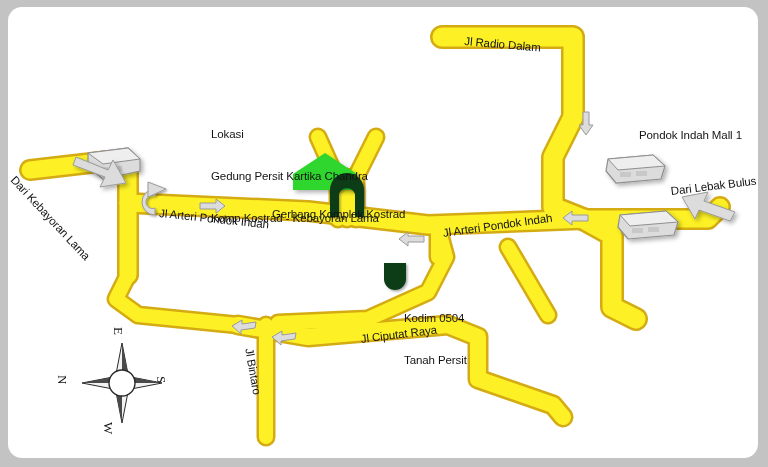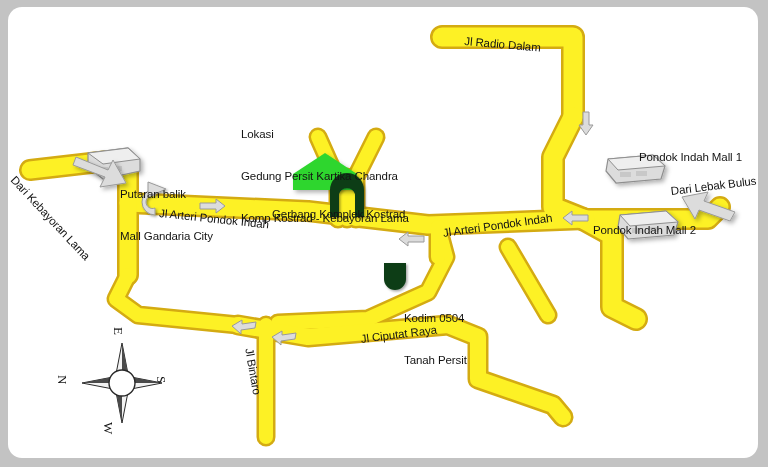--- a/index.html
+++ b/index.html
@@ -178,48 +178,43 @@
           <path d="M 40 0 L 9 6 L 0 0 L 9 -6 Z" fill="#f2f2f2" stroke="#2a2a2a" stroke-width="1"></path>
           <path d="M 0 -40 L 6 -9 L 0 0 Z" fill="#4a4a4a"></path>
           <path d="M 0 40 L -6 9 L 0 0 Z" fill="#4a4a4a"></path>
           <path d="M -40 0 L -9 -6 L 0 0 Z" fill="#4a4a4a"></path>
           <path d="M 40 0 L 9 -6 L 0 0 Z" fill="#4a4a4a"></path>
           <circle cx="0" cy="0" r="13" fill="#ffffff" stroke="#2a2a2a" stroke-width="1.4"></circle>
         </g>
       </g>
     </svg>
 
-    <div class="lbl lbl-info" style="left:203px; top:92px;margin-left:30px;">
+    <div class="lbl lbl-info" style="left:203px; top:92px;">
       <div>Lokasi</div>
       <div>Gedung Persit Kartika Chandra</div>
       <div>Komp Kostrad - Kebayoran Lama</div>
     </div>
 
     <div class="lbl lbl-road rot" style="left:457px; top:27px; transform:rotate(5deg);">Jl Radio Dalam</div>
 
     <div class="lbl lbl-road rot" style="left:152px; top:199px; transform:rotate(6deg);">Jl Arteri Pondok Indah</div>
 
     <div class="lbl lbl-road rot" style="left:434px; top:219px; transform:rotate(-8deg);">Jl Arteri Pondok Indah</div>
 
     <div class="lbl lbl-road rot" style="left:352px; top:325px; transform:rotate(-7deg);">Jl Ciputat Raya</div>
 
     <div class="lbl lbl-road rot" style="left:248px; top:340px; transform:rotate(80deg);">Jl Bintaro</div>
 
     <div class="lbl lbl-road rot" style="left:10px; top:166px; transform:rotate(47deg);">Dari Kebayoran Lama</div>
 
     <div class="lbl lbl-road rot" style="left:662px; top:177px; transform:rotate(-7deg);">Dari Lebak Bulus</div>
 
-    <div class="lbl lbl-poi" style="left:112px; top:152px;">
-      <div>Putaran balik</div>
-      <div>Mall Gandaria City</div>
-    </div>
-
-    <div class="lbl lbl-poi" style="left:583px; top:143px;padding-left:48px;">Pondok Indah Mall 1</div>
-
-    <div class="lbl lbl-poi" style="left:585px; top:216px;">Pondok Indah Mall 2</div>
+
+    <div class="lbl lbl-poi" style="left:583px; top:121px;padding-left:48px;">Pondok Indah Mall 1</div>
+
 
     <div class="lbl lbl-poi" style="left:264px; top:200px;">Gerbang Komplek Kostrad</div>
 
     <div class="lbl lbl-poi" style="left:396px; top:276px;">
       <div>Kodim 0504</div>
       <div>Tanah Persit</div>
     </div>
 
     <div class="lbl lbl-compass rot" style="left:118px; top:320px; transform:rotate(90deg);">E</div>
     <div class="lbl lbl-compass rot" style="left:62px; top:368px; transform:rotate(90deg);">N</div>

